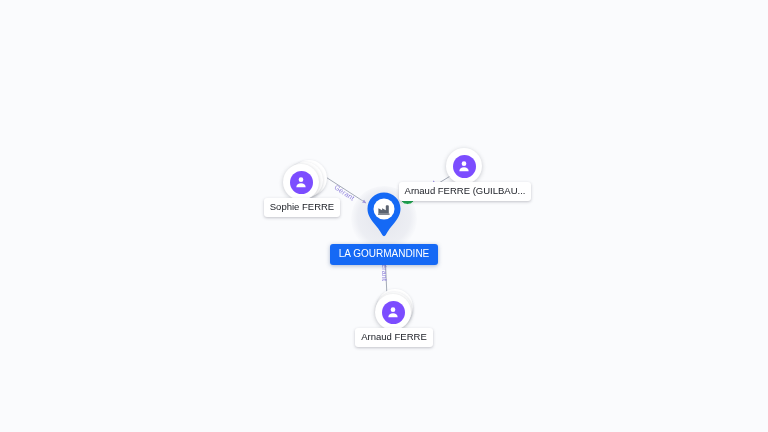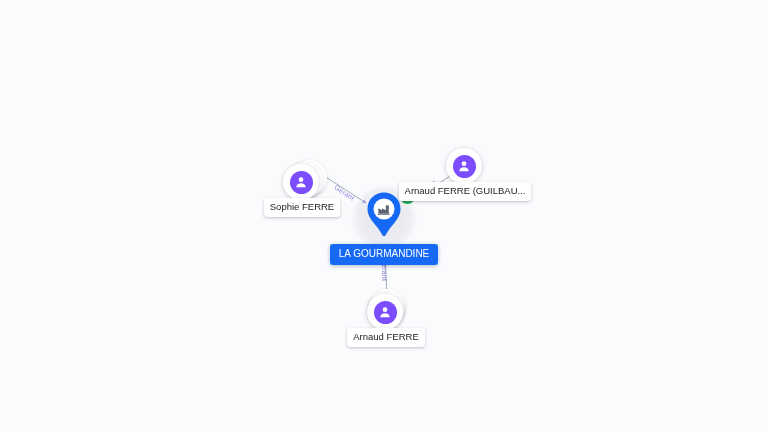--- a/index.html
+++ b/index.html
@@ -235,21 +235,21 @@
       </div>
       <div class="verified-badge">
         <svg width="9" height="9" viewBox="0 0 24 24" fill="none" stroke="#ffffff" stroke-width="3.6" stroke-linecap="round" stroke-linejoin="round">
           <path d="M4 12.5 L9.5 18 L20 6.5"></path>
         </svg>
       </div>
     </div>
     <div class="company-label">LA GOURMANDINE</div>
   </div>
 
-  <div class="person-node" style="left:386px; top:294px;">
+  <div class="person-node" style="left:394px; top:294px;">
     <div class="avatar-stack">
       <div class="stack-card c3" style="left:2px; top:-5px;"></div>
       <div class="stack-card c2" style="left:1px; top:-2px;"></div>
       <div class="avatar-circle">
         <div class="avatar-inner">
           <svg width="14" height="14" viewBox="0 0 24 24" fill="#ffffff">
             <circle cx="12" cy="8" r="4"></circle>
             <path d="M4 21c0-4.4 3.6-7 8-7s8 2.6 8 7z"></path>
           </svg>
         </div>

